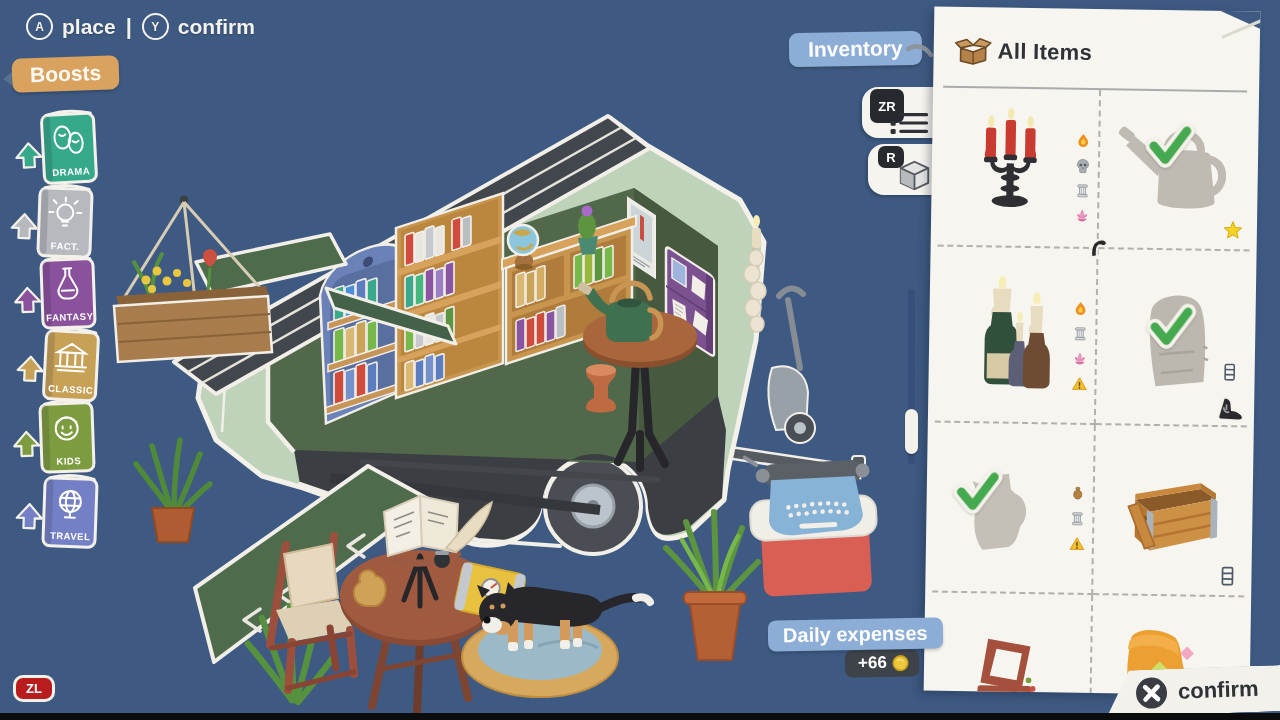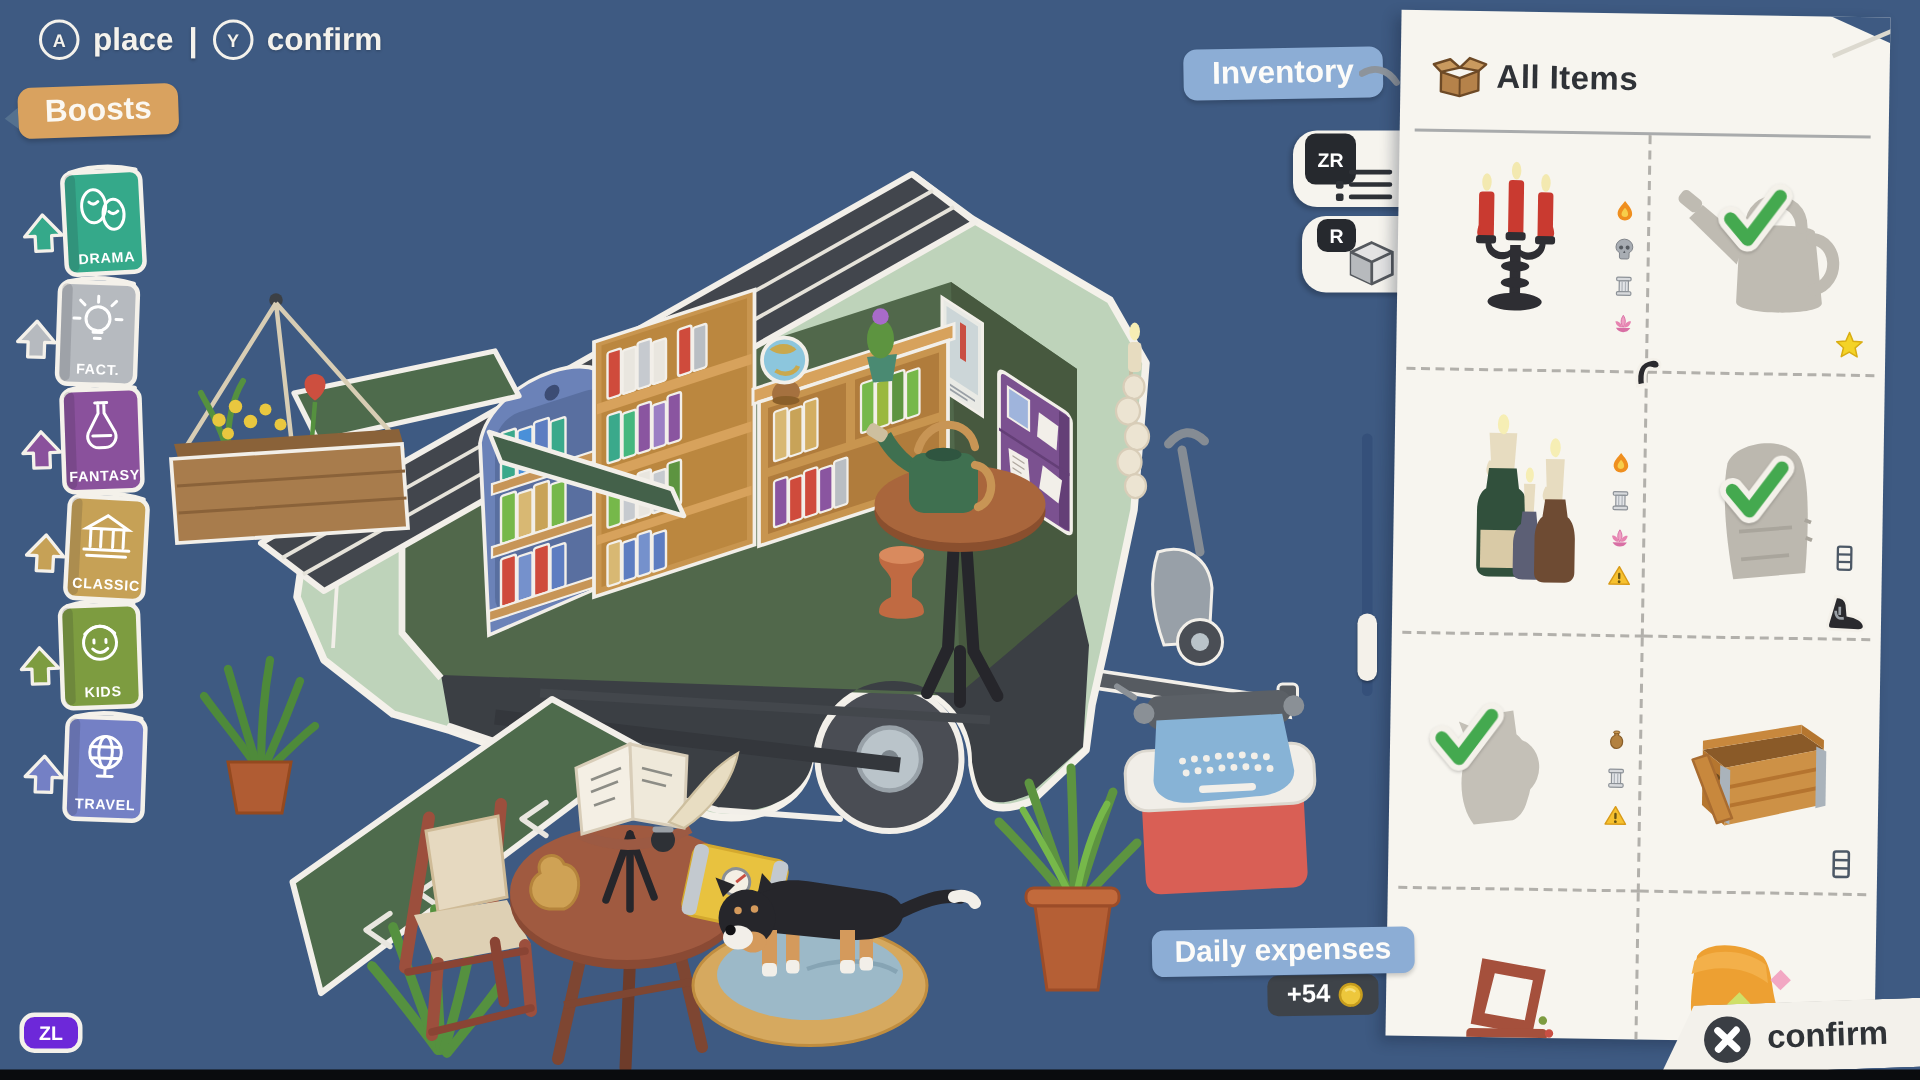--- a/index.html
+++ b/index.html
@@ -72,21 +72,21 @@
                 border-radius:7px;box-shadow:0 1px 2px rgba(0,0,0,.35);}
 
   
   .daily-chip{position:absolute;left:768px;top:619px;background:#8cadd5;color:#fdfcf9;font-size:20px;
               font-weight:700;padding:4px 15px;border-radius:8px;transform:rotate(-1deg);
               box-shadow:0 2px 3px rgba(0,0,0,.18);z-index:4;}
   .expense-badge{position:absolute;left:845px;top:650px;background:#3e4349;color:#fff;font-size:17px;
                  font-weight:700;padding:3px 10px 4px 13px;border-radius:7px;display:flex;
                  align-items:center;gap:5px;transform:rotate(-1deg);z-index:3;}
   .coin{width:17px;height:17px;}
-  .zl-btn{position:absolute;left:13px;top:675px;background:#6d28d9;color:#fff;border:3px solid #f4f1ea;
+  .zl-btn{position:absolute;left:13px;top:675px;background:#b91c1c;color:#fff;border:3px solid #f4f1ea;
           border-radius:10px;font-size:13px;font-weight:700;padding:3px 10px;}
   .confirm{position:absolute;left:1106px;top:668px;width:182px;height:46px;background:#f3f1eb;
            transform:rotate(-2deg);display:flex;align-items:center;gap:11px;padding-left:30px;
            clip-path:polygon(24px 0,100% 0,100% 100%,0 100%);box-shadow:0 -2px 5px rgba(0,0,0,.2);
            box-sizing:border-box;z-index:5;}
   .x-circle{width:31px;height:31px;border-radius:50%;background:#3a3e44;flex:0 0 auto;}
   .confirm-label{font-size:22px;font-weight:700;color:#2f3337;}
   .bottom-bar{position:absolute;left:0;bottom:0;width:100%;height:7px;background:#0a0c0e;z-index:6;}
 </style>
 </head>
@@ -824,21 +824,21 @@
       </div>
     <div class="corner-cut"></div>
     <div class="corner-fold"></div>
   </div>
 
   <div class="scroll-track"></div>
   <div class="scroll-thumb"></div>
 
   <div class="daily-chip">Daily expenses</div>
   <div class="expense-badge">
-    <span>+54</span>
+    <span>+66</span>
     <span class="coin">
       <svg viewBox="0 0 20 20">
           <circle cx="10" cy="10" r="8.5" fill="#edc73c" stroke="#c79d1d" stroke-width="2"></circle>
       <path d="M6.5 6.5 a5.5 5.5 0 0 1 6.5 0.8" stroke="#f7e07a" stroke-width="2" fill="none" stroke-linecap="round"></path>
         </svg>
     </span>
   </div>
 
   <div class="zl-btn">ZL</div>
 

